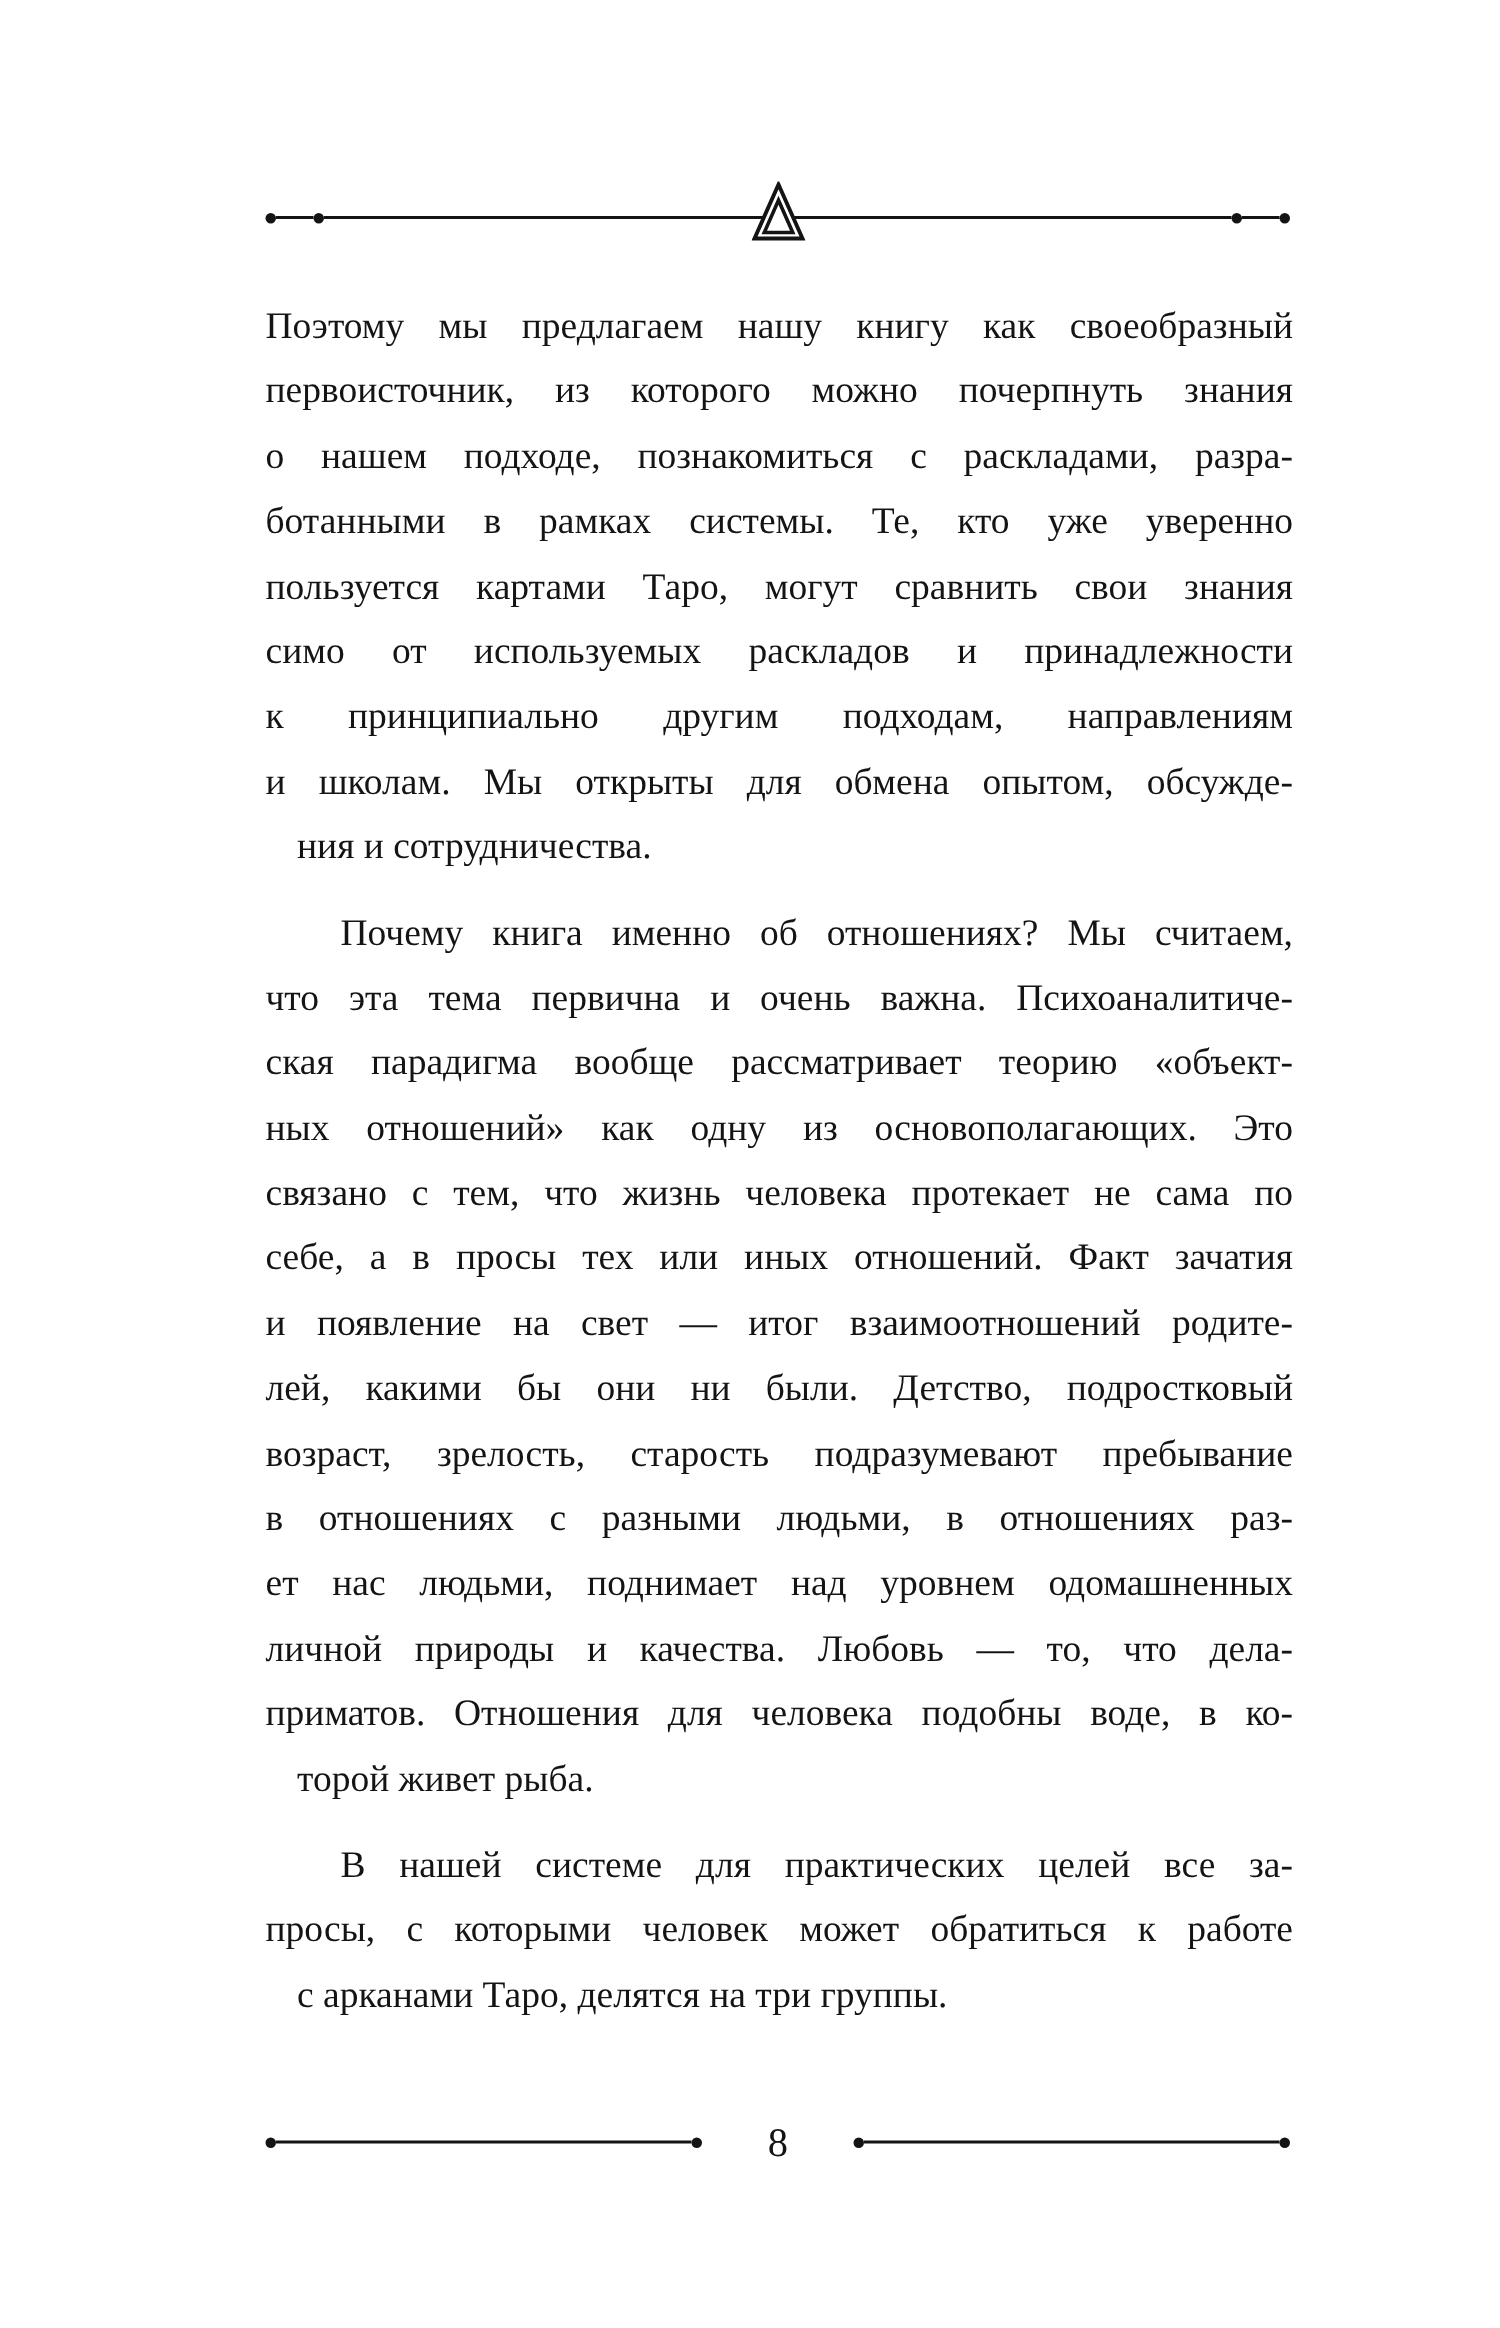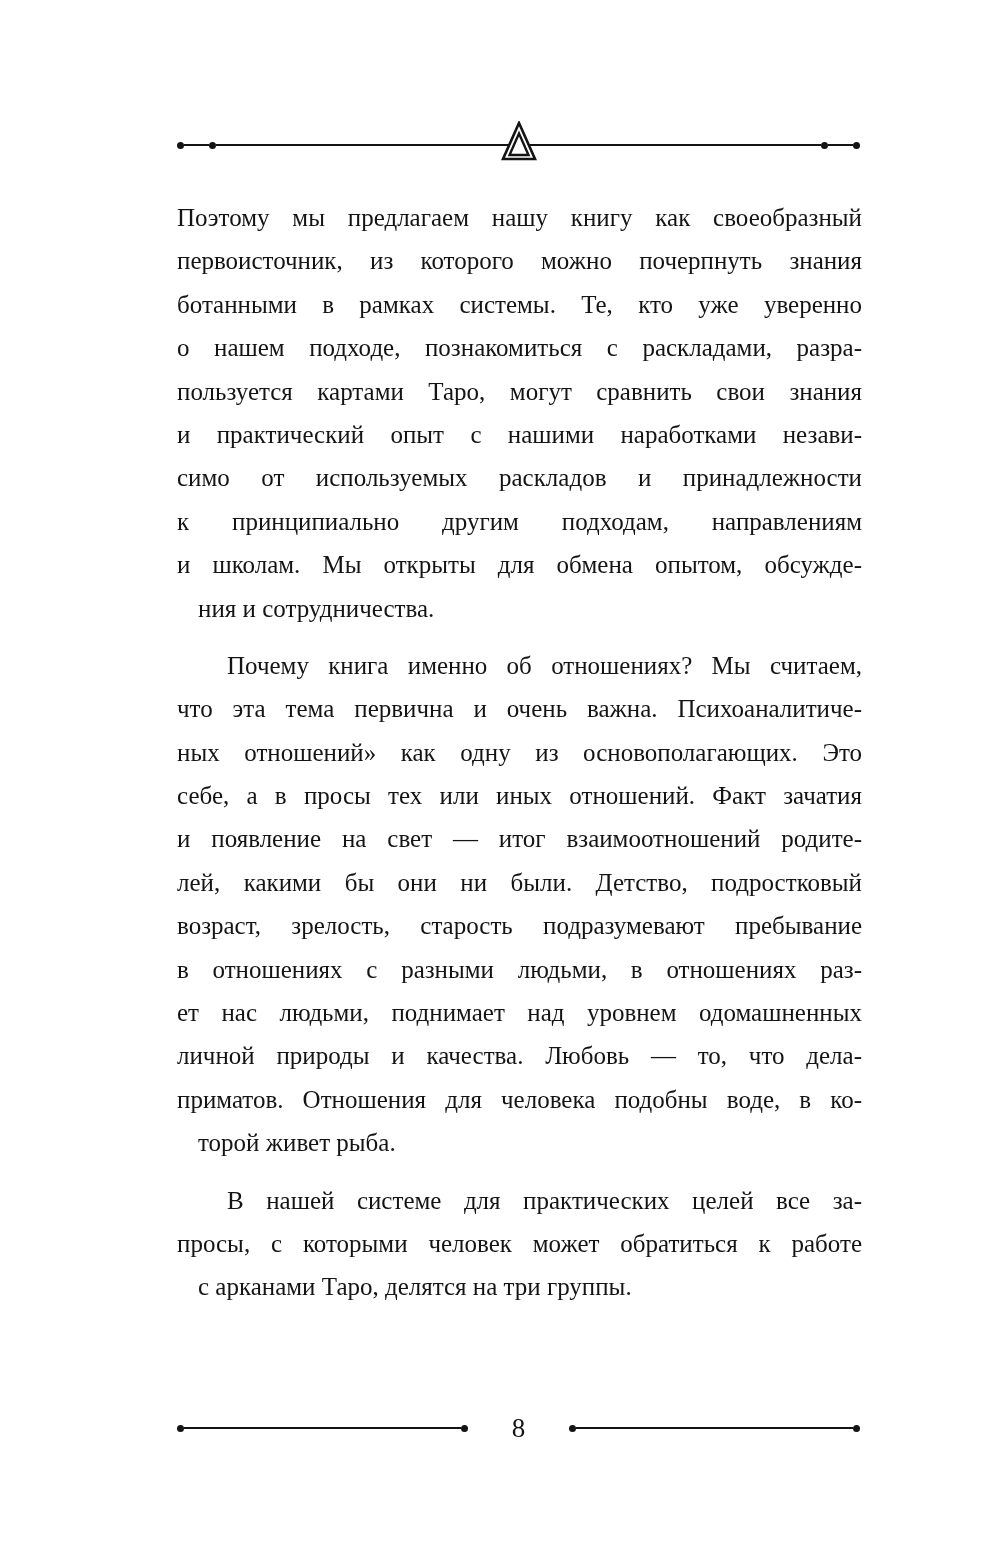--- a/index.html
+++ b/index.html
@@ -101,31 +101,32 @@
     </svg>
     <span class="seg grow"></span>
     <span class="dot"></span>
     <span class="seg short"></span>
     <span class="dot"></span>
   </div>
 
   <div class="body-text" id="body-text">
       <div class="line">Поэтому мы предлагаем нашу книгу как своеобразный</div>
       <div class="line">первоисточник, из которого можно почерпнуть знания</div>
+      <div class="line">о нашем подходе, познакомиться с раскладами, разра-</div>
       <div class="line">ботанными в рамках системы. Те, кто уже уверенно</div>
-      <div class="line">о нашем подходе, познакомиться с раскладами, разра-</div>
       <div class="line">пользуется картами Таро, могут сравнить свои знания</div>
-      <div class="line">и практический опыт с нашими наработками незави-</div>
       <div class="line">симо от используемых раскладов и принадлежности</div>
       <div class="line">к принципиально другим подходам, направлениям</div>
       <div class="line">и школам. Мы открыты для обмена опытом, обсужде-</div>
       <div class="line para-end">ния и сотрудничества.</div>
       <div class="line indent">Почему книга именно об отношениях? Мы считаем,</div>
       <div class="line">что эта тема первична и очень важна. Психоаналитиче-</div>
+      <div class="line">ская парадигма вообще рассматривает теорию «объект-</div>
       <div class="line">ных отношений» как одну из основополагающих. Это</div>
+      <div class="line">связано с тем, что жизнь человека протекает не сама по</div>
       <div class="line">себе, а в просы тех или иных отношений. Факт зачатия</div>
       <div class="line">и появление на свет — итог взаимоотношений родите-</div>
       <div class="line">лей, какими бы они ни были. Детство, подростковый</div>
       <div class="line">возраст, зрелость, старость подразумевают пребывание</div>
       <div class="line">в отношениях с разными людьми, в отношениях раз-</div>
       <div class="line">ет нас людьми, поднимает над уровнем одомашненных</div>
       <div class="line">личной природы и качества. Любовь — то, что дела-</div>
       <div class="line">приматов. Отношения для человека подобны воде, в ко-</div>
       <div class="line para-end">торой живет рыба.</div>
       <div class="line indent">В нашей системе для практических целей все за-</div>

